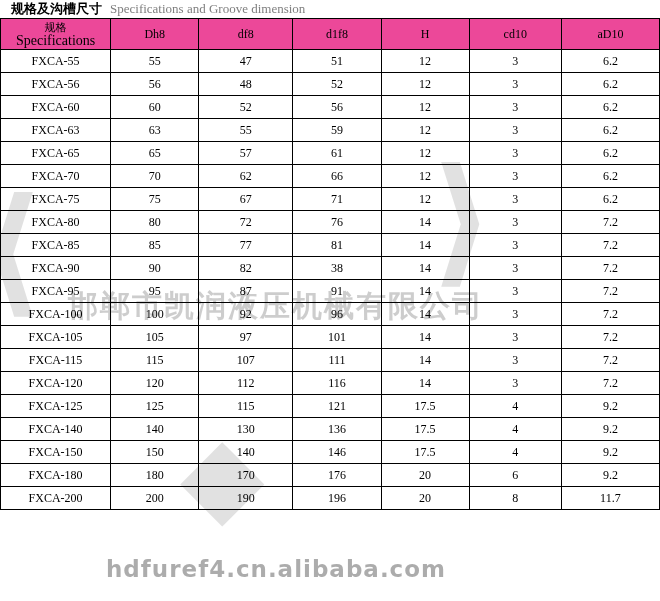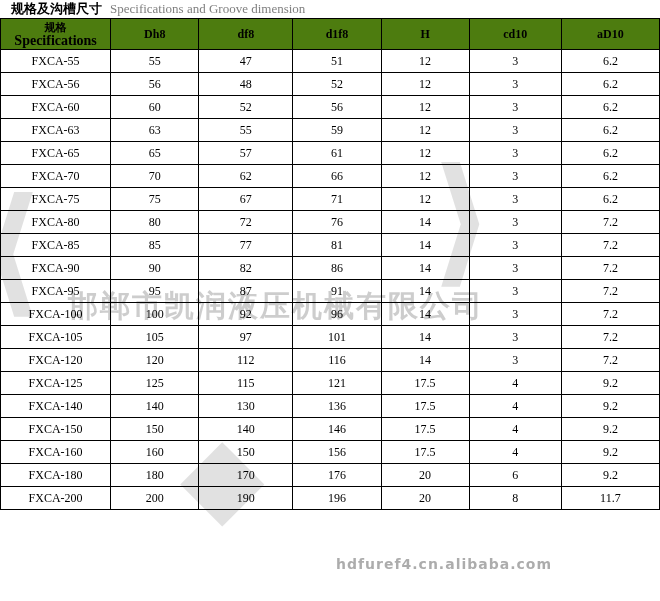--- a/index.html
+++ b/index.html
@@ -40,24 +40,23 @@
     color: rgba(90, 90, 90, 0.30);
     letter-spacing: 2px;
     white-space: nowrap;
   }
   .wm-main {
     top: 286px;
     font-size: 30px;
   }
   .wm-url {
     top: 556px;
-    font-size: 14px;
+    font-size: 23px;
     color: rgba(70, 70, 70, 0.45);
     letter-spacing: 1px;
-    text-align: right;
   }
   .wm-shape {
     position: absolute;
     font-family: "DejaVu Sans", sans-serif;
     color: rgba(120, 120, 120, 0.22);
     font-weight: bold;
     font-size: 140px;
     line-height: 1;
   }
   
@@ -105,22 +104,22 @@
   table.spec th, table.spec td {
     border: 1px solid #000000;
     font-size: 12px;
     padding: 0;
     height: 22px;
     line-height: 22px;
     text-align: center;
     font-family: "Liberation Serif", serif;
   }
   table.spec thead th {
-    background: #4d7c0f;
-    font-weight: bold;
+    background: #ec4899;
+    font-weight: normal;
     height: 30px;
     line-height: 14px;
     font-size: 12px;
   }
   th.hd-spec {
     font-family: "DejaVu Sans", sans-serif;
     font-size: 11px;
     line-height: 13px;
     padding: 1px 0;
   }
@@ -268,21 +267,21 @@
           <td>77</td>
           <td>81</td>
           <td>14</td>
           <td>3</td>
           <td>7.2</td>
         </tr>
         <tr>
           <td class="spec-name">FXCA-90</td>
           <td>90</td>
           <td>82</td>
-          <td>86</td>
+          <td>38</td>
           <td>14</td>
           <td>3</td>
           <td>7.2</td>
         </tr>
         <tr>
           <td class="spec-name">FXCA-95</td>
           <td>95</td>
           <td>87</td>
           <td>91</td>
           <td>14</td>
@@ -296,20 +295,29 @@
           <td>96</td>
           <td>14</td>
           <td>3</td>
           <td>7.2</td>
         </tr>
         <tr>
           <td class="spec-name">FXCA-105</td>
           <td>105</td>
           <td>97</td>
           <td>101</td>
+          <td>14</td>
+          <td>3</td>
+          <td>7.2</td>
+        </tr>
+        <tr>
+          <td class="spec-name">FXCA-115</td>
+          <td>115</td>
+          <td>107</td>
+          <td>111</td>
           <td>14</td>
           <td>3</td>
           <td>7.2</td>
         </tr>
         <tr>
           <td class="spec-name">FXCA-120</td>
           <td>120</td>
           <td>112</td>
           <td>116</td>
           <td>14</td>
@@ -337,29 +345,20 @@
         <tr>
           <td class="spec-name">FXCA-150</td>
           <td>150</td>
           <td>140</td>
           <td>146</td>
           <td>17.5</td>
           <td>4</td>
           <td>9.2</td>
         </tr>
         <tr>
-          <td class="spec-name">FXCA-160</td>
-          <td>160</td>
-          <td>150</td>
-          <td>156</td>
-          <td>17.5</td>
-          <td>4</td>
-          <td>9.2</td>
-        </tr>
-        <tr>
           <td class="spec-name">FXCA-180</td>
           <td>180</td>
           <td>170</td>
           <td>176</td>
           <td>20</td>
           <td>6</td>
           <td>9.2</td>
         </tr>
         <tr>
           <td class="spec-name">FXCA-200</td>

